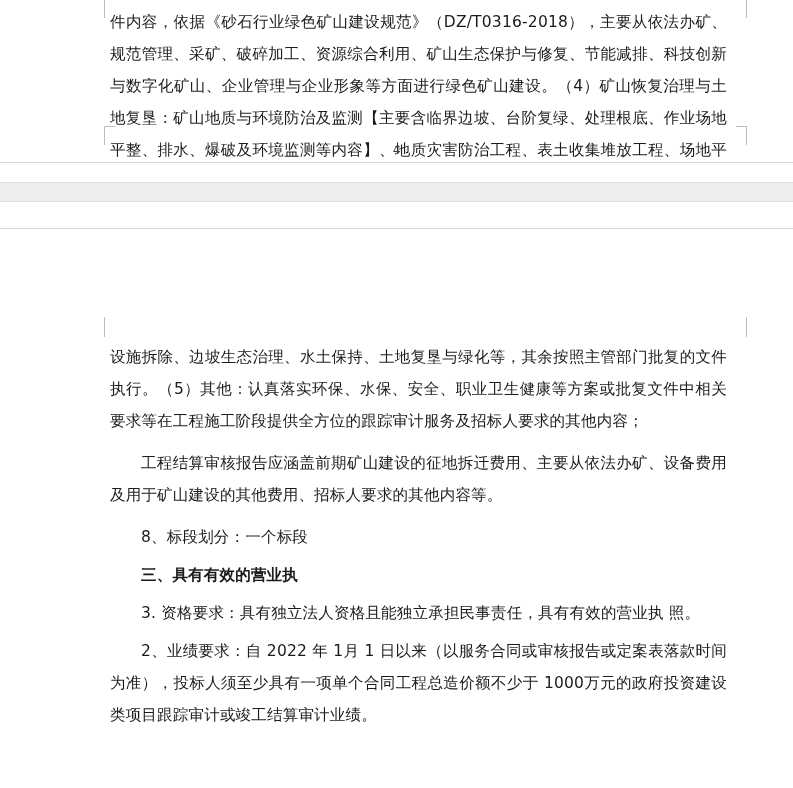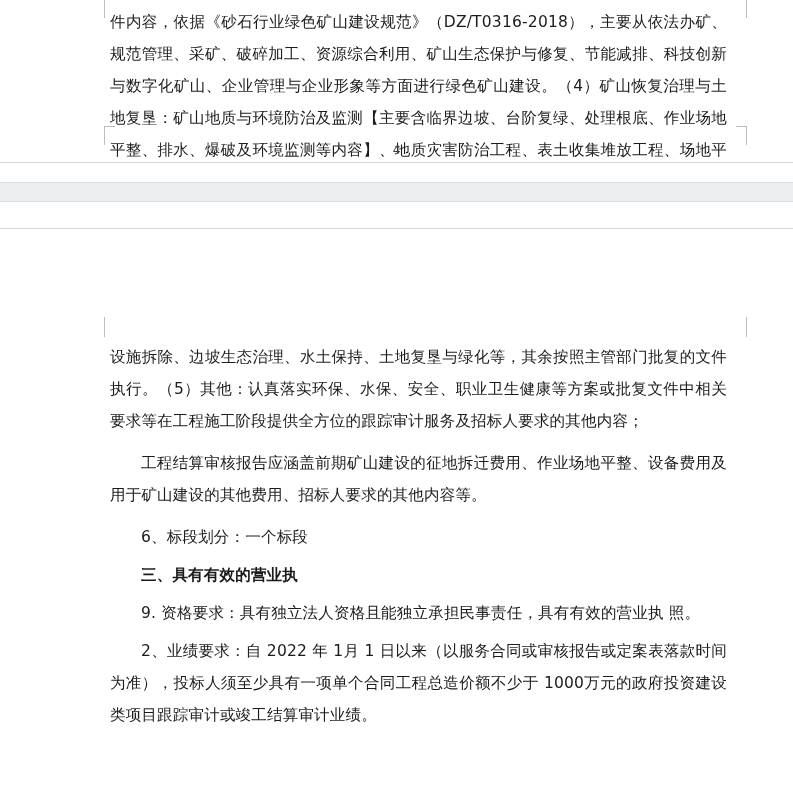--- a/index.html
+++ b/index.html
@@ -112,19 +112,19 @@
   <div class="gap-band"></div>
 </div>
 
 <div class="page page-bottom">
 
   <div class="mark vl" style="left:104px; top:88px; width:10px; height:20px;"></div>
   <div class="mark vr" style="left:736px; top:88px; width:10px; height:20px;"></div>
 
   <div class="content" style="padding-top:112px;">
     <p>设施拆除、边坡生态治理、水土保持、土地复垦与绿化等，其余按照主管部门批复的文件执行。（5）其他：认真落实环保、水保、安全、职业卫生健康等方案或批复文件中相关要求等在工程施工阶段提供全方位的跟踪审计服务及招标人要求的其他内容；</p>
-    <p class="indent">工程结算审核报告应涵盖前期矿山建设的征地拆迁费用、作业场地平整、设备费用及用于矿山建设的其他费用、招标人要求的其他内容等。</p>
-    <p class="indent tight">6、标段划分：一个标段</p>
+    <p class="indent">工程结算审核报告应涵盖前期矿山建设的征地拆迁费用、主要从依法办矿、设备费用及用于矿山建设的其他费用、招标人要求的其他内容等。</p>
+    <p class="indent tight">8、标段划分：一个标段</p>
     <p class="indent bold tight">三、具有有效的营业执</p>
-    <p class="indent tight">9. 资格要求：具有独立法人资格且能独立承担民事责任，具有有效的营业执 照。</p>
+    <p class="indent tight">3. 资格要求：具有独立法人资格且能独立承担民事责任，具有有效的营业执 照。</p>
     <p class="indent">2、业绩要求：自 2022 年 1月 1  日以来（以服务合同或审核报告或定案表落款时间为准），投标人须至少具有一项单个合同工程总造价额不少于 1000万元的政府投资建设类项目跟踪审计或竣工结算审计业绩。</p>
   </div>
 </div>
 
 </body></html>

